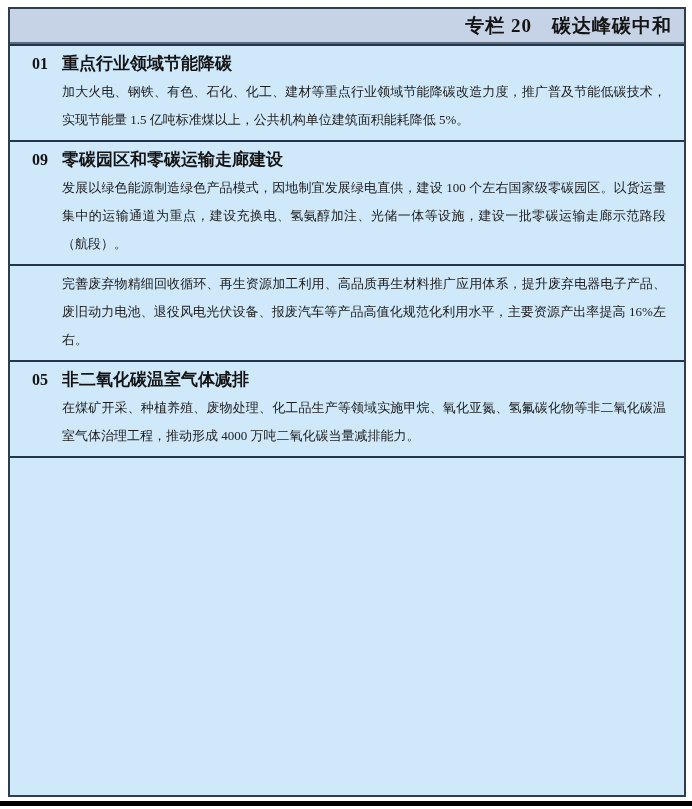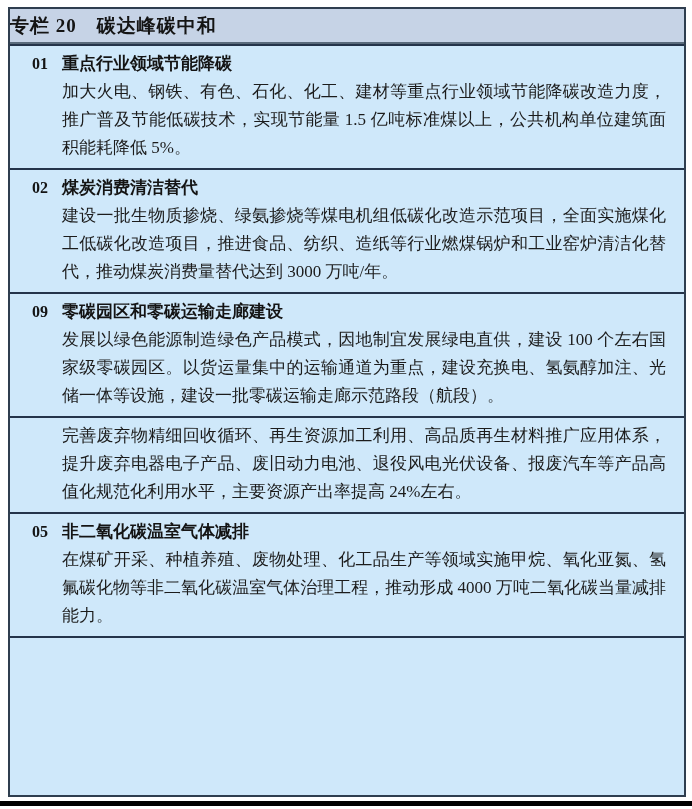--- a/index.html
+++ b/index.html
@@ -19,21 +19,21 @@
     top: 7px;
     width: 678px;
     height: 790px;
     border: 2px solid #2f3e4f;
     background: #cfe8fa;
     overflow: hidden;
   }
   .box-header {
     background: #c6d3e6;
     border-bottom: 2px solid #5a6b7c;
-    text-align: left;
+    text-align: right;
     font-weight: bold;
     font-size: 19px;
     line-height: 24px;
     padding: 5px 12px 4px 0;
     letter-spacing: 1px;
     color: #141414;
   }
   .section {
     padding: 4px 18px 6px 22px;
     border-top: 2px solid #24344a;
@@ -48,21 +48,21 @@
     color: #141414;
   }
   .item-num {
     flex: none;
     width: 30px;
     font-size: 16px;
   }
   .item-heading { flex: 1; }
   .item-body {
     margin-left: 30px;
-    font-size: 17px;
+    font-size: 13px;
     line-height: 28px;
     text-align: justify;
     text-justify: inter-character;
     color: #1c1c1c;
   }
   .bottom-rule {
     position: absolute;
     left: 0;
     top: 801px;
     width: 692px;
@@ -78,38 +78,31 @@
     <div class="box-header">专栏 20　碳达峰碳中和</div>
 
     <div class="section">
       <div class="item-head">
         <span class="item-num">01</span>
         <span class="item-heading">重点行业领域节能降碳</span>
       </div>
       <p class="item-body">加大火电、钢铁、有色、石化、化工、建材等重点行业领域节能降碳改造力度，推广普及节能低碳技术，实现节能量 1.5 亿吨标准煤以上，公共机构单位建筑面积能耗降低 5%。</p>
     </div>
 
-    <div class="section">
-      <div class="item-head">
-        <span class="item-num">02</span>
-        <span class="item-heading">煤炭消费清洁替代</span>
-      </div>
-      <p class="item-body">建设一批生物质掺烧、绿氨掺烧等煤电机组低碳化改造示范项目，全面实施煤化工低碳化改造项目，推进食品、纺织、造纸等行业燃煤锅炉和工业窑炉清洁化替代，推动煤炭消费量替代达到 3000 万吨/年。</p>
-    </div>
 
     <div class="section">
       <div class="item-head">
         <span class="item-num">09</span>
         <span class="item-heading">零碳园区和零碳运输走廊建设</span>
       </div>
       <p class="item-body">发展以绿色能源制造绿色产品模式，因地制宜发展绿电直供，建设 100 个左右国家级零碳园区。以货运量集中的运输通道为重点，建设充换电、氢氨醇加注、光储一体等设施，建设一批零碳运输走廊示范路段（航段）。</p>
     </div>
 
     <div class="section">
-      <p class="item-body">完善废弃物精细回收循环、再生资源加工利用、高品质再生材料推广应用体系，提升废弃电器电子产品、废旧动力电池、退役风电光伏设备、报废汽车等产品高值化规范化利用水平，主要资源产出率提高 24%左右。</p>
+      <p class="item-body">完善废弃物精细回收循环、再生资源加工利用、高品质再生材料推广应用体系，提升废弃电器电子产品、废旧动力电池、退役风电光伏设备、报废汽车等产品高值化规范化利用水平，主要资源产出率提高 16%左右。</p>
     </div>
 
     <div class="section">
       <div class="item-head">
         <span class="item-num">05</span>
         <span class="item-heading">非二氧化碳温室气体减排</span>
       </div>
       <p class="item-body">在煤矿开采、种植养殖、废物处理、化工品生产等领域实施甲烷、氧化亚氮、氢氟碳化物等非二氧化碳温室气体治理工程，推动形成 4000 万吨二氧化碳当量减排能力。</p>
     </div>
 

